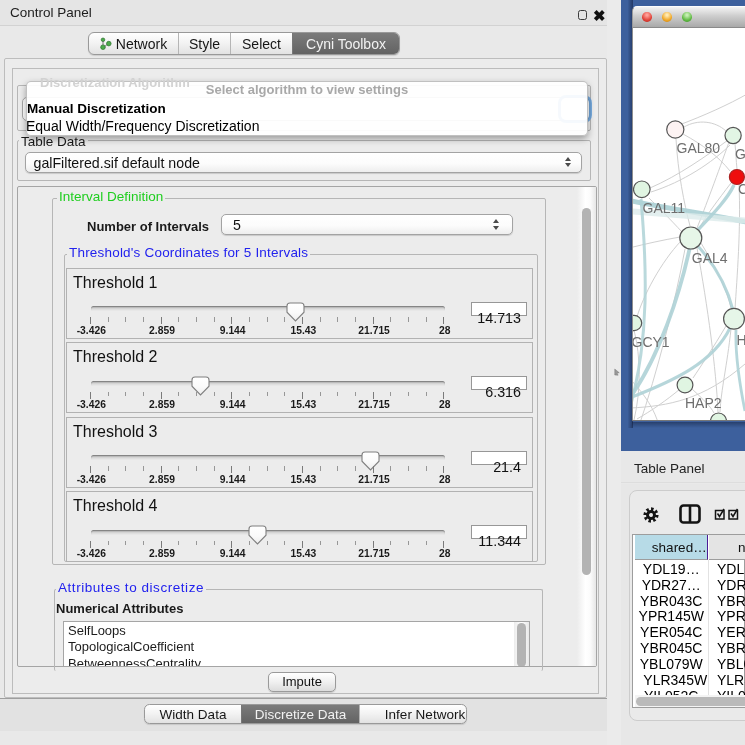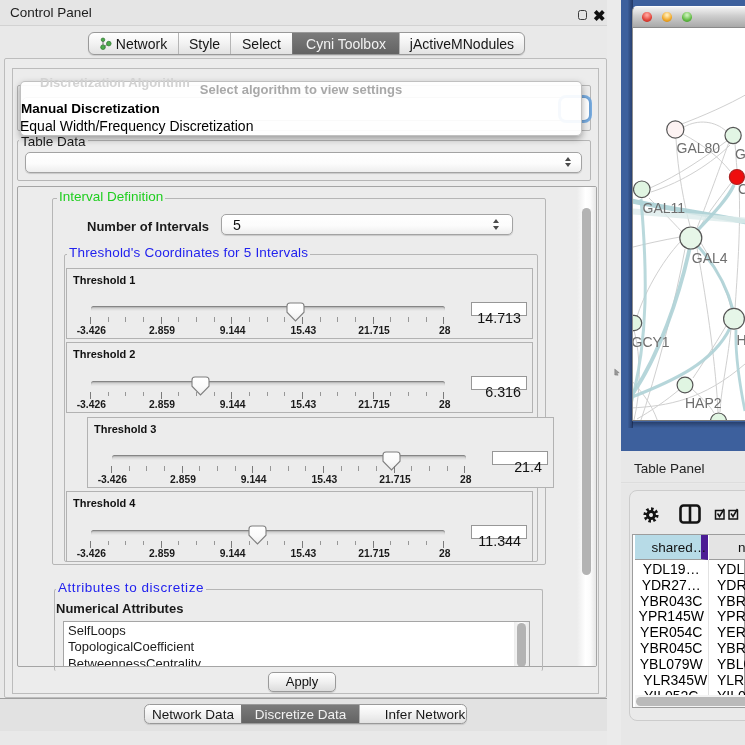--- a/index.html
+++ b/index.html
@@ -25,61 +25,61 @@
 .gtitle { position:absolute; font-size:13.5px; background:#ececec; padding:0 2px; white-space:nowrap; }
 
 .combo { position:absolute; border:1px solid #a3a3a3; border-radius:5px; background:linear-gradient(#ffffff,#fcfcfc 55%,#eeeeee); box-shadow:0 1px 1px rgba(0,0,0,0.15); font-size:14.2px; color:#111; }
 .combo .ct { position:absolute; left:11px; top:0; }
 .arrows { position:absolute; width:7px; }
 .arrows .up { width:0;height:0;border-left:3.5px solid transparent;border-right:3.5px solid transparent;border-bottom:4.5px solid #4a4a4a; margin-bottom:2.5px;}
 .arrows .dn { width:0;height:0;border-left:3.5px solid transparent;border-right:3.5px solid transparent;border-top:4.5px solid #4a4a4a;}
 
 
 .tpanel { position:absolute; left:66px; width:467px; height:71px; border:1px solid #b2b2b2; background:#ececec; }
-.tlabel { position:absolute; left:6px; top:5px; font-weight:bold; font-size:11px; color:#111; }
+.tlabel { position:absolute; left:6px; top:5px; font-weight:normal; font-size:16px; color:#111; }
 .track { position:absolute; left:23.5px; top:37.5px; width:354px; height:5px; border-radius:2.5px; background:linear-gradient(#a2a2a2,#d9d9d9 55%,#ebebeb); box-shadow:inset 0 1px 1px rgba(0,0,0,0.25); }
 .minor { position:absolute; left:23.3px; top:48.5px; width:355px; height:4.5px; background:repeating-linear-gradient(to right,#979797 0 1px,transparent 1px 17.675px); }
 .major { position:absolute; left:23.3px; top:48.5px; width:355px; height:7px; background:repeating-linear-gradient(to right,#7a7a7a 0 1px,transparent 1px 70.7px); }
 .tick-lb { position:absolute; top:56px; transform:translateX(-50%); font-size:10.3px; font-weight:bold; color:#1a1a1a; }
 .vbox { position:absolute; left:404px; top:33px; width:56px; height:14px; background:#fff; border:1px solid #979797; font-size:14.3px; color:#111; text-align:right; padding-right:5px; line-height:30px; }
 .thumb { position:absolute; top:33px; width:19px; height:20px; }
 
 
 .litem { position:absolute; left:4px; font-size:13px; color:#1c1c1c; }
 
 
 #apply { left:268px; top:672px; width:68px; height:20px; border:1px solid #9a9a9a; border-radius:5px; background:linear-gradient(#ffffff,#f0f0f0 50%,#dcdcdc); font-size:13px; color:#111; text-align:center; line-height:18px; box-shadow:0 1px 1px rgba(0,0,0,0.15); }
 
 
 .sbtrack-v { position:absolute; background:linear-gradient(to right,#ececec,#ffffff 45%,#fbfbfb 70%,#e6e6e6); }
 .sbthumb { position:absolute; background:#b3b3b3; border-radius:5px; }
 
 
-#popup { left:20px; top:80.5px; width:562px; height:55.5px; background:rgba(255,255,255,0.93); border:1px solid rgba(130,130,130,0.5); border-radius:5px; box-shadow:0 3px 7px rgba(0,0,0,0.35); z-index:50; }
+#popup { left:26px; top:80.5px; width:562px; height:55.5px; background:rgba(255,255,255,0.93); border:1px solid rgba(130,130,130,0.5); border-radius:5px; box-shadow:0 3px 7px rgba(0,0,0,0.35); z-index:50; }
 #ghost { left:40px; top:74.5px; font-size:13px; font-weight:bold; color:#d2d2d2; z-index:55; }
 #popup .p1 { position:absolute; left:0; right:0; top:0.5px; text-align:center; font-size:13px; font-weight:bold; color:#a8a8a8; }
 #popup .p2 { position:absolute; left:0px; top:19px; font-size:13.5px; font-weight:bold; color:#000; }
 #popup .p3 { position:absolute; left:-1px; top:36.5px; font-size:14px; color:#000; }
 
 
 #gutter { left:607px; top:0; width:14px; height:745px; background:#ebebeb; }
 #bluepanel { left:621px; top:0; width:124px; height:451px; background:#3d609d; }
 #netwin { left:632px; top:6px; width:113px; height:415px; }
 #nettitle { left:0; top:0; width:113px; height:21.5px; background:linear-gradient(#f4f4f4,#cdcdcd 45%,#a9a9a9); border-bottom:1px solid #8a8a8a; border-top-left-radius:5px; border-top:1px solid #fdfdfd; border-left:1px solid #9a9a9a; }
 #netcontent { left:0; top:21.5px; width:113px; height:392.5px; background:#ffffff; border-left:1px solid #8f8f8f; overflow:hidden; }
 .tl { position:absolute; top:6px; width:9.5px; height:9.5px; border-radius:50%; }
 
 #tablepanelbar { left:621px; top:451px; width:124px; height:32px; background:#e8e8e8; border-bottom:1px solid #dddddd; }
 #tpbtext { left:634px; top:461px; font-size:13.5px; color:#222; }
 #tpbg { left:621px; top:484px; width:124px; height:261px; background:#e7e7e7; }
 #tcontainer { left:629px; top:490px; width:130px; height:231px; background:#eaeaea; border:1px solid #cccccc; border-radius:8px; }
 
 
 #ttable { left:631.5px; top:534px; width:113.5px; height:174px; background:#ffffff; border:1px solid #9d9d9d; }
-#th1 { position:absolute; left:2px; top:0px; width:73.5px; height:25px; background:#b7dbe7; border-right:7px solid #4c1d95; border-bottom:1px solid #9d9d9d; text-align:center; text-indent:17px; font-size:13.5px; color:#111; line-height:25px; }
+#th1 { position:absolute; left:2px; top:0px; width:73.5px; height:25px; background:#b7dbe7; border-right:1px solid #4c1d95; border-bottom:1px solid #9d9d9d; text-align:center; text-indent:17px; font-size:13.5px; color:#111; line-height:25px; }
 #th2 { position:absolute; left:76.5px; top:0px; width:40px; height:25px; background:#e4e4e4; border-bottom:1px solid #9d9d9d; font-size:13.5px; color:#111; line-height:25px; }
 .trow1 { position:absolute; left:2px; width:73.5px; text-align:center; font-size:14px; color:#000; }
 .trow2 { position:absolute; left:84.5px; font-size:14px; color:#000; }
 #hsb { position:absolute; left:2px; top:160px; width:112px; height:12px; background:#f4f4f4; }
 #hsbthumb { position:absolute; left:1px; top:1.5px; width:115px; height:9px; border-radius:4.5px; background:#bababa; }
 
 
 #cursor { left:614px; top:368px; z-index:90; }
 </style>
 </head>
@@ -93,34 +93,34 @@
 <div class="abs seg" style="left:88px;top:32px;height:23px;">
   <div class="it" style="width:89px;"><svg width="12" height="14" viewBox="0 0 12 14" style="margin-right:4px;">
         <circle cx="3" cy="2.8" r="1.8" fill="#4cab4c" stroke="#2c712c" stroke-width="0.7"></circle>
         <circle cx="3" cy="10.2" r="2.3" fill="#4cab4c" stroke="#2c712c" stroke-width="0.7"></circle>
         <circle cx="8.8" cy="6.6" r="2.3" fill="#4cab4c" stroke="#2c712c" stroke-width="0.7"></circle>
         <path d="M3,4.5 L3,8 M4.8,9.5 L7,7.5" stroke="#555" stroke-width="0.8" fill="none"></path>
       </svg>Network</div>
   <div class="it" style="width:52px;">Style</div>
   <div class="it" style="width:62px;">Select</div>
   <div class="it sel" style="width:107px;">Cyni Toolbox</div>
-  <div class="it" style="width:125px;">jActiveMNodules</div>
 </div>
 
 <div class="abs" id="o1"></div>
 <div class="abs" id="o2"></div>
 
 <div class="gbox" style="left:17px;top:85px;width:574px;height:46px;z-index:3;"></div>
 
 <div class="abs" style="left:22px;top:96.5px;width:568px;height:24px;border:1px solid #a8a8a8;border-radius:5px;background:#fff;z-index:4;"></div>
 <div class="abs" style="left:561px;top:97.5px;width:28px;height:22px;border-radius:5px;box-shadow:0 0 0 3px rgba(100,160,220,0.85);background:#fff;z-index:5;"></div>
 
 <div class="gbox" style="left:17px;top:140px;width:574px;height:41px;"></div>
 <div class="gtitle" style="left:19px;top:133.5px;">Table Data</div>
 <div class="combo" style="left:24.5px;top:151.5px;width:557px;height:21px;">
+  <span class="ct" style="line-height:21px;left:8px;">galFiltered.sif default node</span>
   <div class="arrows" style="right:9px;top:4px;">
       <div class="up"></div>
       <div class="dn"></div>
     </div>
 </div>
 
 <div class="gbox" style="left:16.5px;top:185.5px;width:580px;height:481px;border-color:#a5a5a5;"></div>
 <div class="sbtrack-v" style="left:577px;top:186.5px;width:18.5px;height:479px;"></div>
 <div class="sbthumb" style="left:582px;top:208px;width:9px;height:367px;"></div>
 
@@ -178,21 +178,21 @@
   <div class="minor"></div>
   <div class="major"></div>
   <span class="tick-lb" style="left:24.3px;">-3.426</span>
     <span class="tick-lb" style="left:95.0px;">2.859</span>
     <span class="tick-lb" style="left:165.7px;">9.144</span>
     <span class="tick-lb" style="left:236.4px;">15.43</span>
     <span class="tick-lb" style="left:307.1px;">21.715</span>
     <span class="tick-lb" style="left:377.8px;">28</span>
   <div class="vbox">6.316</div>
 </div>
-<div class="tpanel" style="top:416.5px;margin-left:21px;">
+<div class="tpanel" style="top:416.5px;">
   <div class="tlabel">Threshold 3</div>
   <div class="track"></div>
   <svg class="thumb" style="left:294.1px;" width="19" height="20" viewBox="0 0 19 20">
     <defs>
         <linearGradient id="thg3" x1="0" y1="0" x2="0" y2="1">
           <stop offset="0" stop-color="#ffffff"></stop>
           <stop offset="0.55" stop-color="#fafafa"></stop>
           <stop offset="1" stop-color="#ededed"></stop>
         </linearGradient>
       </defs>
@@ -237,25 +237,25 @@
 <div class="abs" style="left:56px;top:601px;font-size:13px;font-weight:bold;">Numerical Attributes</div>
 
 <div class="abs" style="left:63px;top:620.5px;width:466.5px;height:46px;background:#ffffff;border:1px solid #a5a5a5;overflow:hidden;">
   <div class="litem" style="top:1px;">SelfLoops</div>
   <div class="litem" style="top:17.5px;">TopologicalCoefficient</div>
   <div class="litem" style="top:34px;">BetweennessCentrality</div>
   <div style="position:absolute;right:0;top:0;width:14.5px;height:46px;background:linear-gradient(to right,#ececec,#ffffff 50%,#e8e8e8);"></div>
   <div class="sbthumb" style="right:2.5px;top:1.5px;width:9px;height:44px;"></div>
 </div>
 
-<div class="abs" id="apply">Apply</div>
+<div class="abs" id="apply">Impute</div>
 
 <div class="abs" style="left:0;top:698px;width:621px;height:33px;background:#e2e2e2;border-top:1px solid #9e9e9e;"></div>
 <div class="abs seg" style="left:144px;top:704px;height:20px;border-radius:5.5px;">
-  <div class="it" style="width:96px;font-size:13.5px;">Network Data</div>
+  <div class="it" style="width:96px;font-size:13.5px;">Width Data</div>
   <div class="it sel" style="width:118px;font-size:13.5px;">Discretize Data</div>
   <div class="it" style="width:107px;font-size:13.5px;padding-left:24px;">Infer Network</div>
 </div>
 
 <div class="abs" id="popup">
   <div class="p1">Select algorithm to view settings</div>
   <div class="p2">Manual Discretization</div>
   <div class="p3">Equal Width/Frequency Discretization</div>
 </div>
 <div class="abs" id="ghost">Discretization Algorithm</div>

